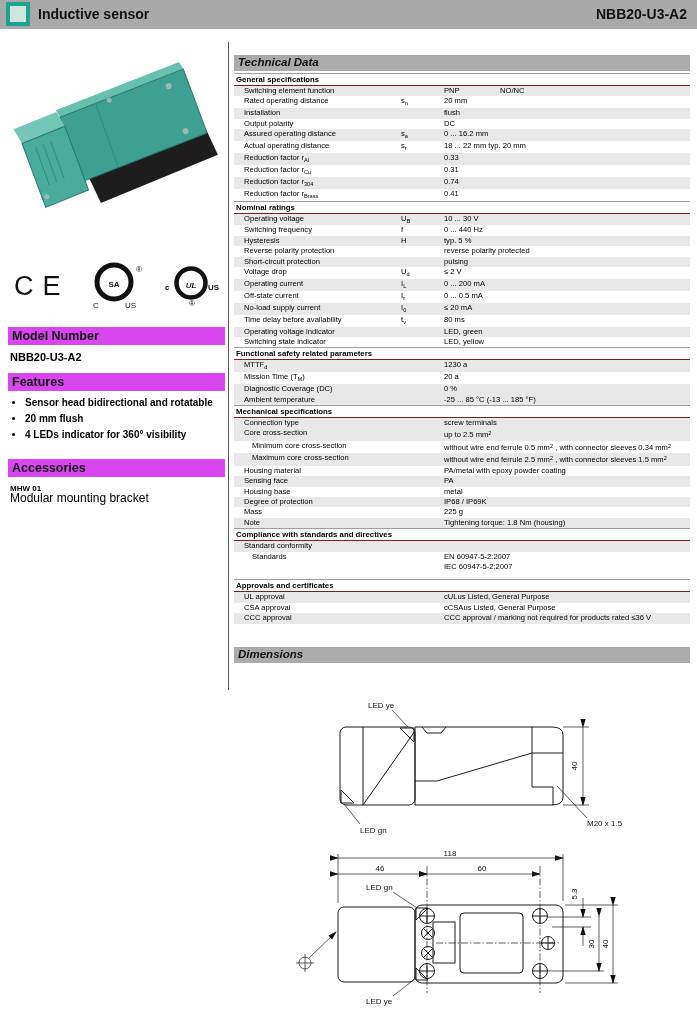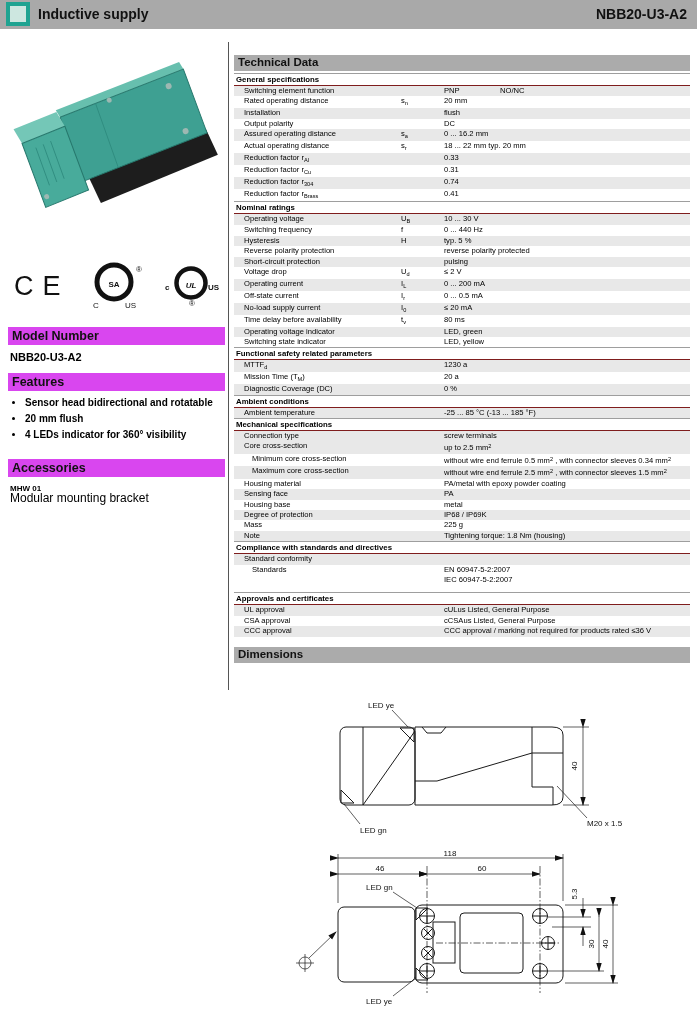--- a/index.html
+++ b/index.html
@@ -25,21 +25,21 @@
   #bar-features { top:373px; }
   #bar-accessories { top:459px; }
   .model-value { position:absolute; left:10px; top:351px; font-size:11px; font-weight:bold; }
   .features-list { position:absolute; left:10px; top:397px; width:212px; list-style:disc; padding-left:15px; }
   .features-list li { font-size:10px; font-weight:bold; line-height:12.5px; margin-bottom:3.5px; }
   .acc-block { position:absolute; left:10px; top:484px; width:212px; }
   .acc-name { font-size:8px; font-weight:bold; line-height:9.5px; }
   .acc-desc { font-size:12px; line-height:9.5px; }
 
   
-  .sec-title-bar { position:absolute; left:234px; width:456px; height:16px; background:#ababab; font-size:11.5px; font-weight:bold; color:#111; padding:1px 0 4px 4px; }
+  .sec-title-bar { position:absolute; left:234px; width:456px; height:16px; background:#ababab; font-size:11.5px; font-weight:bold; color:#111; padding:1px 0 4px 4px;font-style:italic; }
   #bar-tech { top:55px; }
   #bar-dim { top:647px; }
 
   #tech-table { position:absolute; left:234px; top:73px; width:456px; font-size:7.6px; line-height:10.4px; }
   .t-sec { font-weight:bold; font-size:7.8px; line-height:11px; border-top:1px solid #9e9e9e; border-bottom:1px solid #7f1d1d; padding-left:2px; }
   .t-sec.gap { margin-top:7px; }
   .t-row { display:grid; grid-template-columns:155px 31px auto; min-height:10.4px;gap:12px; }
   .t-row.stripe { background:#e8e8e8; }
   .t-label { padding-left:10px; }
   .t-label.ind1 { padding-left:18px; }
@@ -57,21 +57,21 @@
   .ddash { stroke:#1a1a1a; stroke-width:0.7; fill:none; stroke-dasharray:7 2 1.5 2; }
   .dtext { font-size:8px; fill:#111; font-family:"Liberation Sans", sans-serif; }
 </style>
 </head>
 <body>
 
 <div class="page">
 
   <header class="topbar">
     <span class="logo-sq"></span>
-    <span class="topbar-title">Inductive supply</span>
+    <span class="topbar-title">Inductive sensor</span>
     <span class="topbar-model">NBB20-U3-A2</span>
   </header>
 
   <div class="vdivider"></div>
 
   <svg class="product-photo" width="212" height="198" viewBox="0 0 212 198">
     <g transform="rotate(-17 106 99)">
       <polygon points="70,124 196,112 200,140 74,152" fill="#1d1d1d"></polygon>
       <polygon points="60,58 192,48 190,40 58,50" fill="#67bfae"></polygon>
       <polygon points="60,58 192,48 196,116 64,126" fill="#3ea092" stroke="#27786d" stroke-width="1"></polygon>
@@ -245,21 +245,20 @@
       <div class="t-row">
         <span class="t-label">Mission Time (T<sub>M</sub>)</span>
         <span class="t-sym"></span>
         <span class="t-val">20 a</span>
       </div>
       <div class="t-row stripe">
         <span class="t-label">Diagnostic Coverage (DC)</span>
         <span class="t-sym"></span>
         <span class="t-val">0 %</span>
       </div>
-      <div class="t-sec">Ambient conditions</div>
       <div class="t-row stripe">
         <span class="t-label">Ambient temperature</span>
         <span class="t-sym"></span>
         <span class="t-val">-25 ... 85 °C (-13 ... 185 °F)</span>
       </div>
       <div class="t-sec">Mechanical specifications</div>
       <div class="t-row stripe">
         <span class="t-label">Connection type</span>
         <span class="t-sym"></span>
         <span class="t-val">screw terminals</span>

